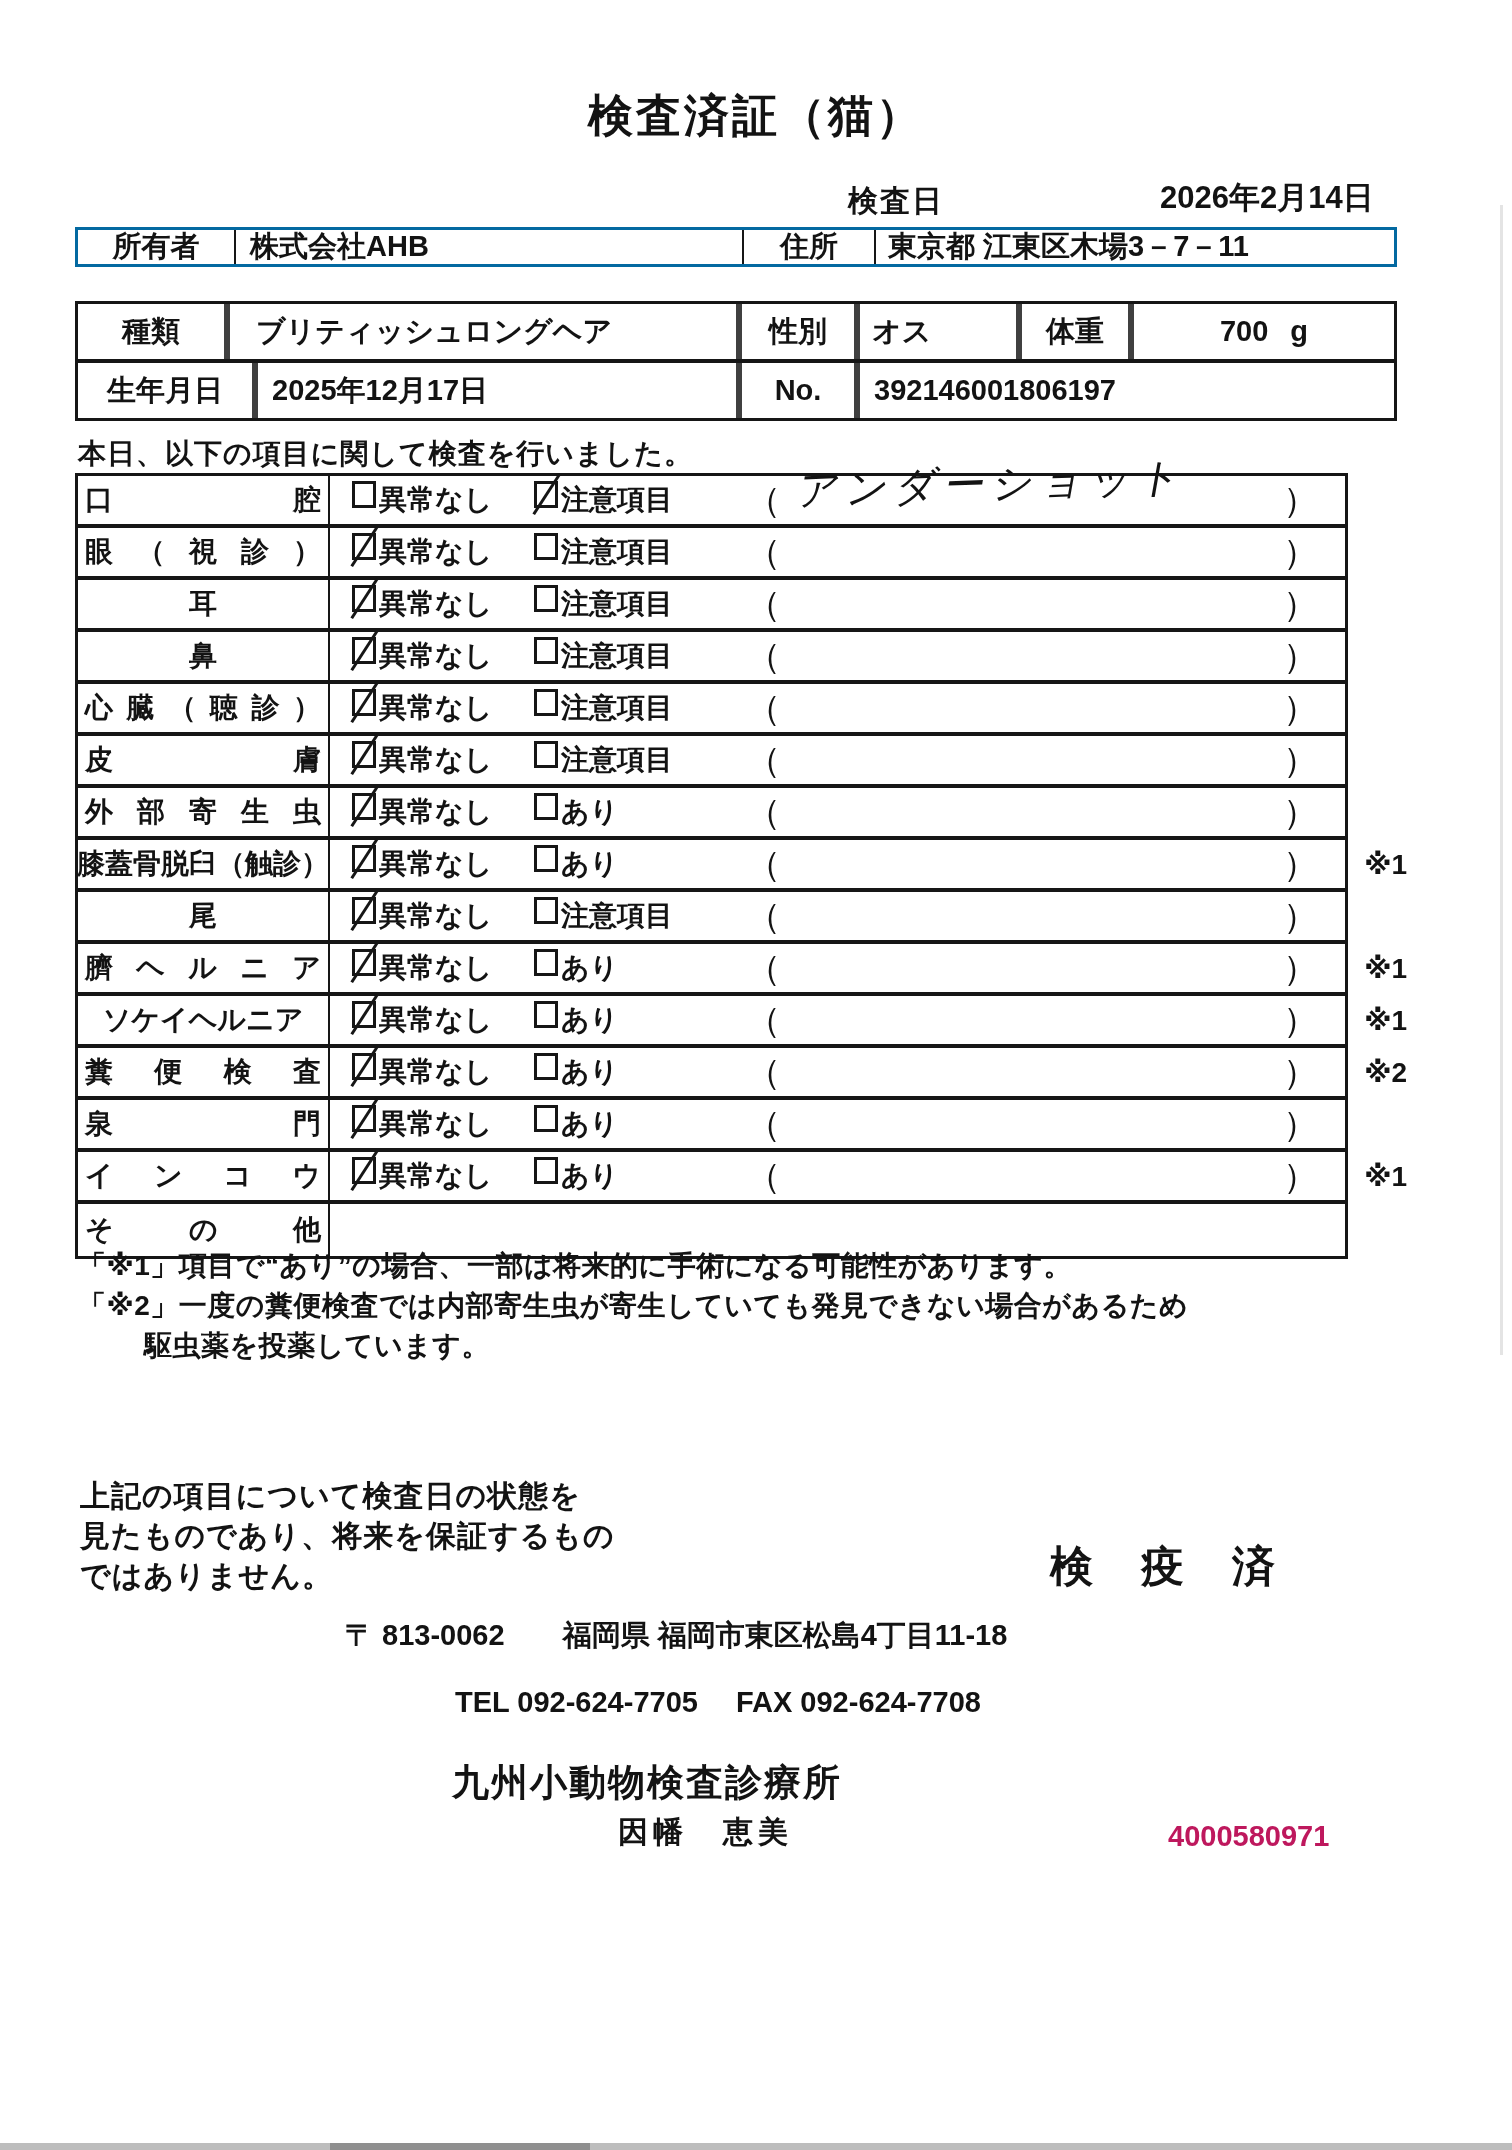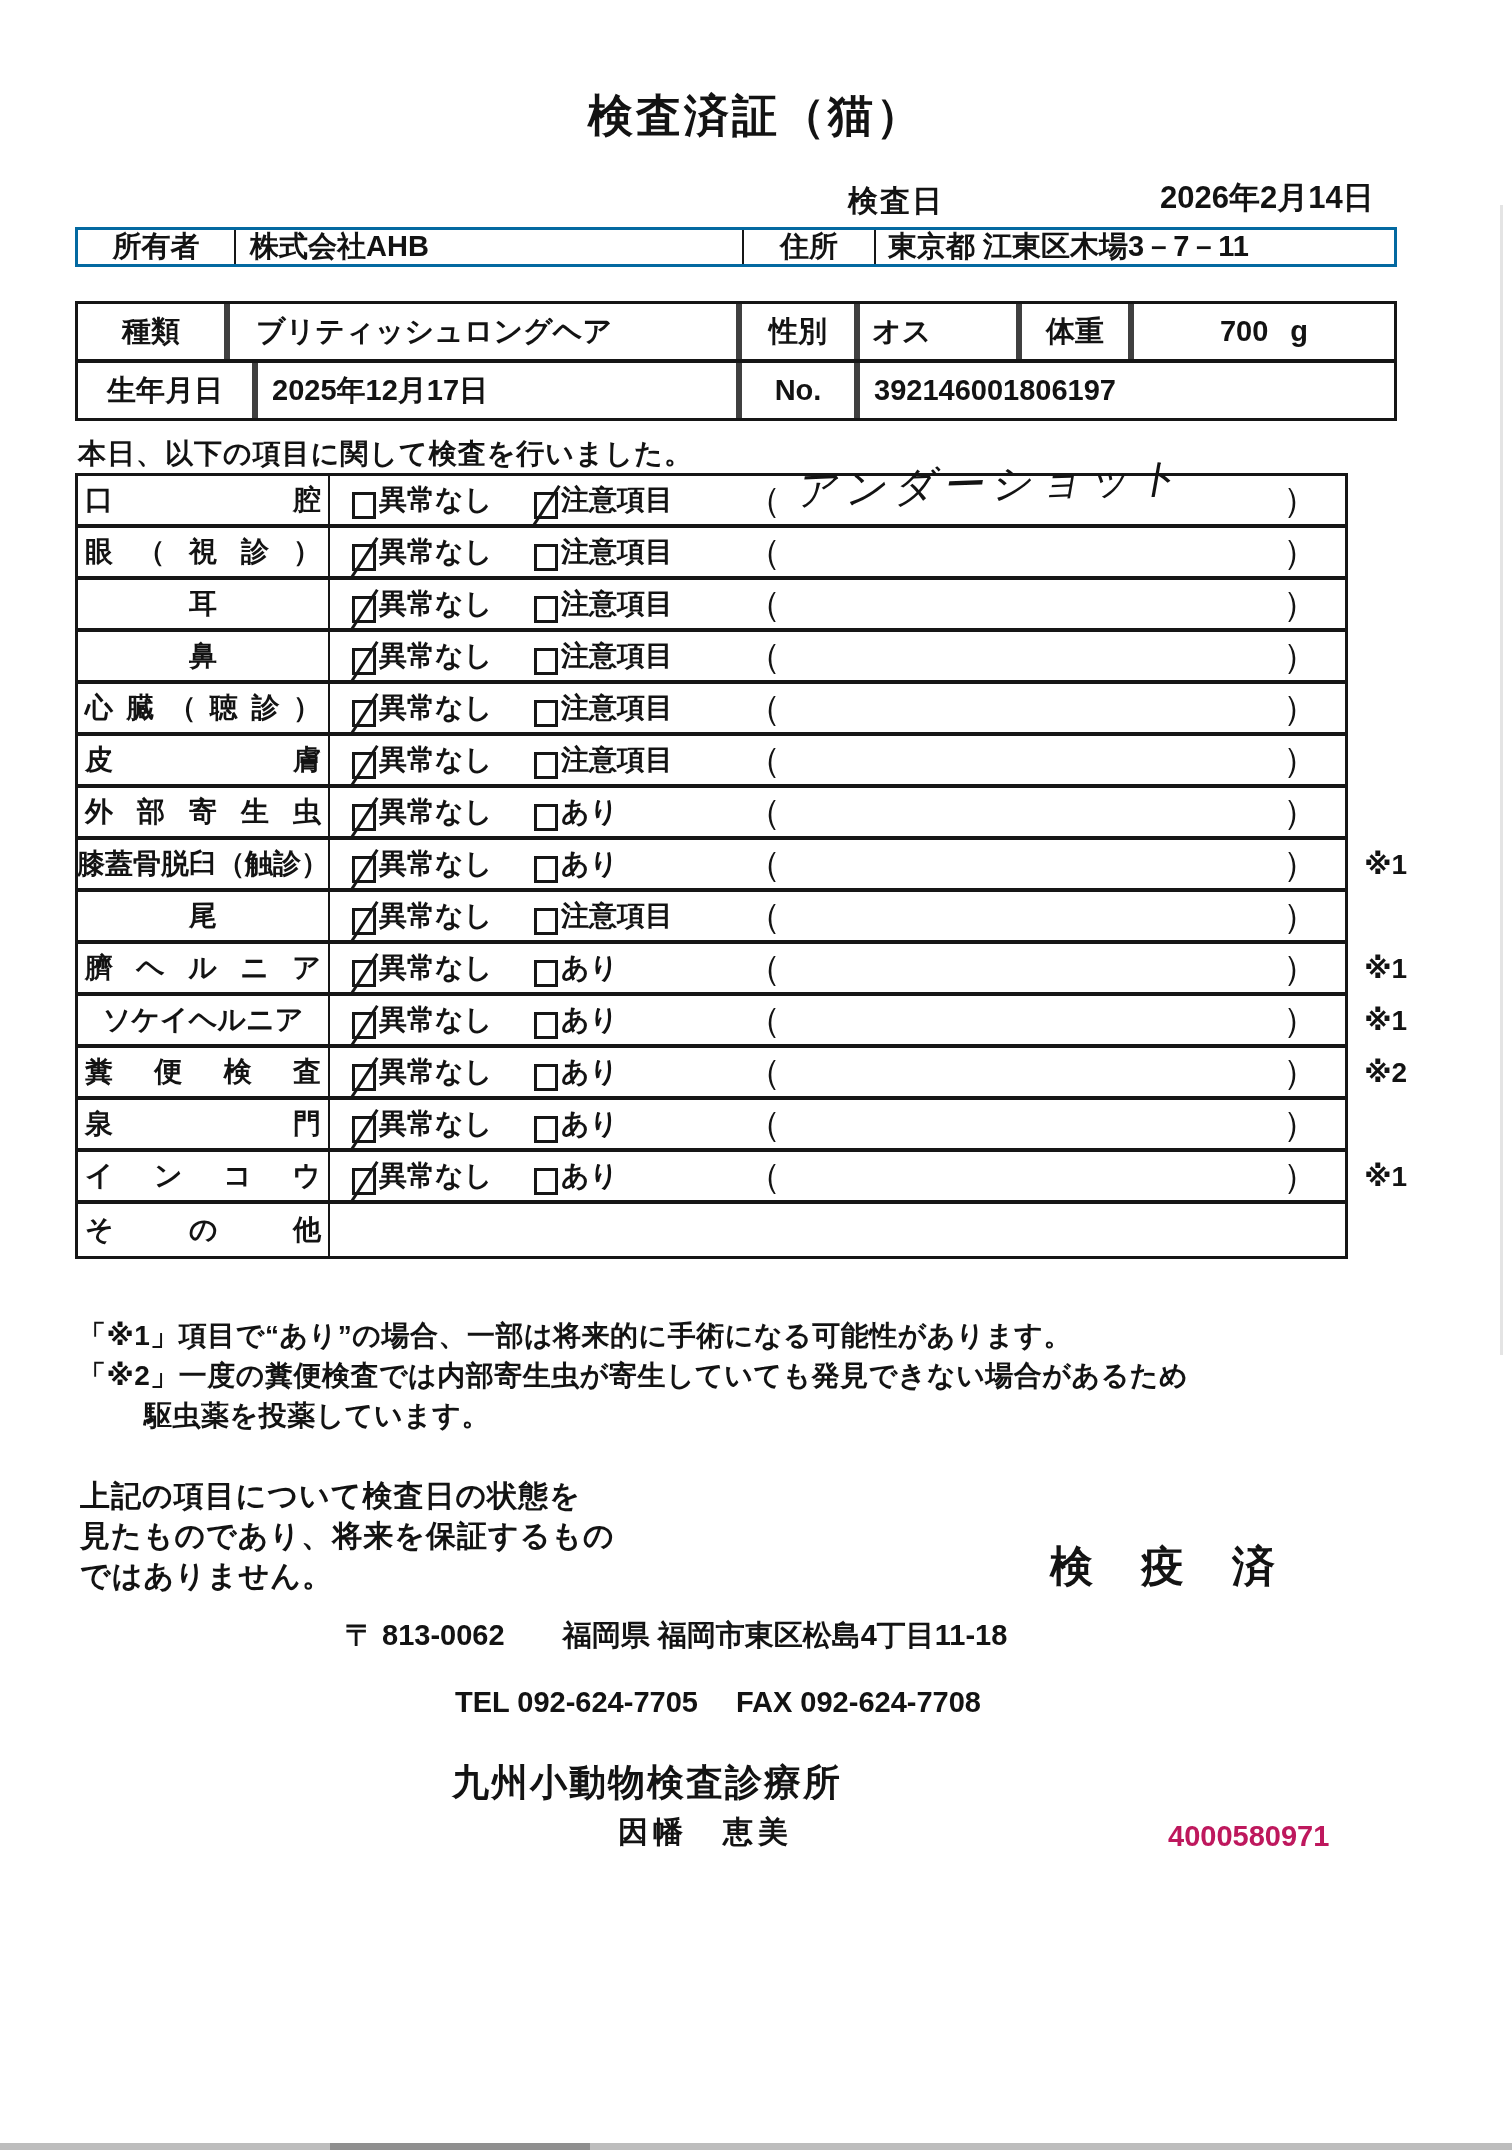--- a/index.html
+++ b/index.html
@@ -42,31 +42,31 @@
   
   .intro{top:435px;left:78px;font-size:28px;font-weight:600;letter-spacing:1px;}
   
   .insp{top:473px;left:75px;width:1273px;border:3px solid #161616;box-sizing:border-box;background:#fff;}
   .irow{position:relative;height:52px;border-bottom:4px solid #161616;display:flex;box-sizing:border-box;}
   .irow:last-child{border-bottom:none;}
   .ilabel{width:252px;border-right:2px solid #161616;box-sizing:border-box;display:flex;align-items:center;padding:0 7px;font-size:28px;font-weight:600;white-space:nowrap;overflow:hidden;}
   .ilabel.spread{justify-content:space-between;}
   .ilabel.center{justify-content:center;letter-spacing:0px;}
   .icontent{position:relative;flex:1;}
-  .opt{position:absolute;top:50%;transform:translateY(-50%);display:flex;align-items:flex-end;font-size:28px;font-weight:600;white-space:nowrap;padding-left:16px;}
+  .opt{position:absolute;top:50%;transform:translateY(-50%);display:flex;align-items:flex-start;font-size:28px;font-weight:600;white-space:nowrap;padding-left:16px;}
   .opt1{left:6px;}
   .opt2{left:188px;}
   .cb{position:relative;width:24px;height:27px;border:3px solid #161616;box-sizing:border-box;margin-right:3px;flex:0 0 auto;}
   .cb .slash{display:none;}
   .cb.checked .slash{display:block;position:absolute;left:8px;top:-13px;width:3px;height:47px;background:#161616;transform:rotate(33deg);}
   .paren{position:absolute;left:416px;top:50%;transform:translateY(-50%);width:572px;display:flex;justify-content:space-between;font-size:35px;font-weight:500;}
   .hand{position:absolute;left:52px;top:-20px;font-size:41px;font-weight:500;letter-spacing:7px;white-space:nowrap;transform:rotate(-2deg) skewX(-12deg);font-family:"DejaVu Sans",cursive,sans-serif;}
   .mark{position:absolute;right:-62px;top:50%;transform:translateY(-50%);font-size:28px;font-weight:600;white-space:nowrap;}
   
-  .notes{top:1316px;left:78px;font-size:28px;font-weight:600;line-height:40px;letter-spacing:0.5px;}
+  .notes{top:1246px;left:78px;font-size:28px;font-weight:600;line-height:40px;letter-spacing:0.5px;}
   .notes .indent{padding-left:66px;}
   
   .disclaimer{top:1476px;left:80px;font-size:30px;font-weight:700;line-height:40px;letter-spacing:1px;}
   .stamp{top:1538px;left:1050px;font-size:43px;font-weight:600;letter-spacing:18px;white-space:nowrap;}
   
   .postal-line{top:1616px;left:345px;display:flex;gap:58px;font-size:29px;font-weight:700;white-space:nowrap;}
   .tel-line{top:1686px;left:455px;display:flex;gap:38px;font-size:29px;font-weight:700;white-space:nowrap;}
   .clinic{top:1758px;left:452px;font-size:37px;font-weight:600;letter-spacing:2px;white-space:nowrap;}
   .examiner{top:1812px;left:618px;font-size:30px;font-weight:600;letter-spacing:5px;white-space:nowrap;}
   .serial{top:1820px;left:1168px;font-size:29px;font-weight:600;color:#be185d;}

